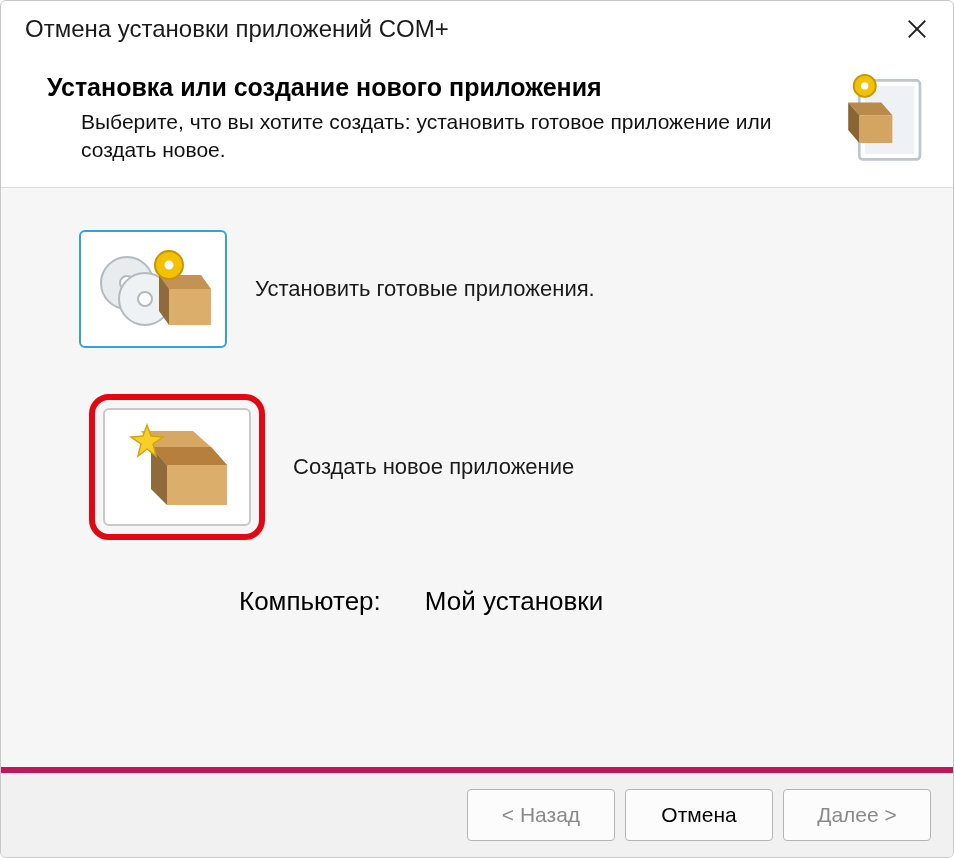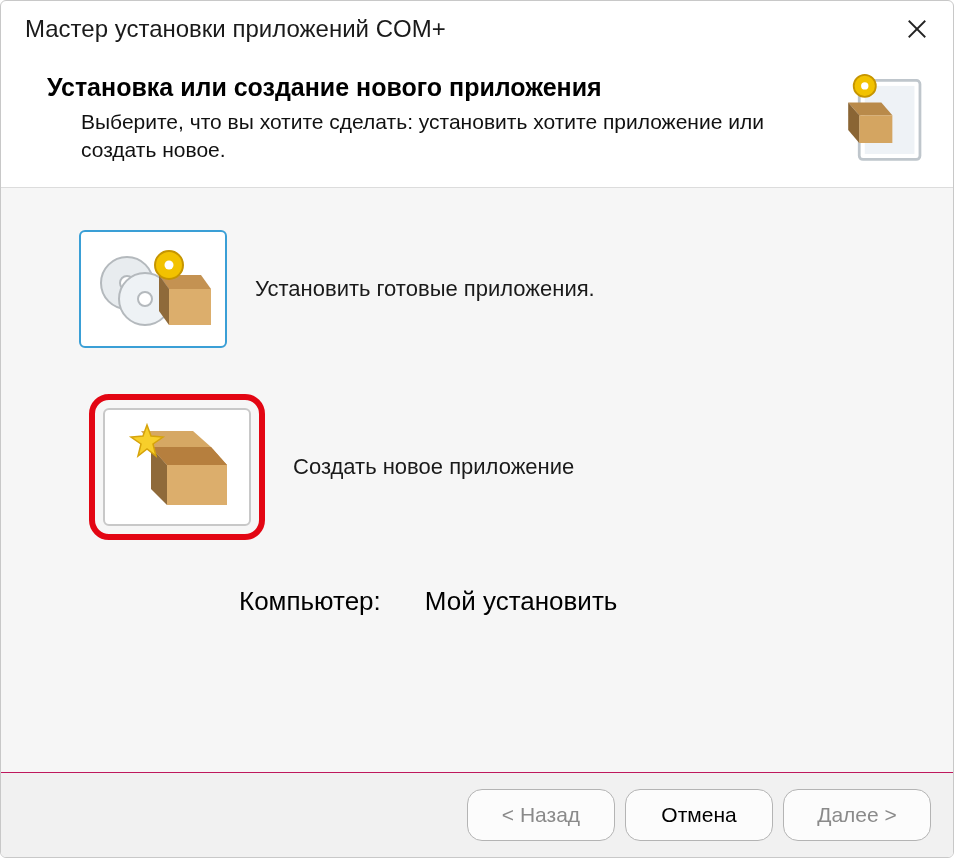--- a/index.html
+++ b/index.html
@@ -57,21 +57,21 @@
     color: #111;
     max-width: 740px;
     line-height: 1.35;
   }
   .header-icon { width: 92px; height: 92px; flex-shrink: 0; }
 
   .body {
     flex: 1;
     background: #f6f6f6;
     padding: 42px 0 0 78px;
-    border-bottom: 1px solid #be185d;
+    border-bottom: 6px solid #be185d;
   }
 
   .option-row {
     display: flex;
     align-items: center;
     gap: 28px;
     margin-bottom: 46px;
   }
   .option-btn {
     width: 148px; height: 118px;
@@ -110,50 +110,50 @@
     align-items: center;
     justify-content: flex-end;
     padding-right: 22px;
     gap: 10px;
   }
   .btn {
     min-width: 148px;
     height: 52px;
     background: #fcfcfc;
     border: 1px solid #b4b4b4;
-    border-radius: 15px;
+    border-radius: 4px;
     font-size: 21px;
     cursor: pointer;
     display: flex;
     align-items: center;
     justify-content: center;
   }
   .btn.disabled {
     color: #8a8a8a;
   }
 </style>
 </head>
 <body>
 
 <div class="window">
 
   <div class="titlebar">
-    <div class="title">Мастер установки приложений COM+</div>
+    <div class="title">Отмена установки приложений COM+</div>
     <div class="close-btn">
       <svg viewBox="0 0 24 24">
         <line x1="3" y1="3" x2="21" y2="21" stroke="#222" stroke-width="2"></line>
         <line x1="21" y1="3" x2="3" y2="21" stroke="#222" stroke-width="2"></line>
       </svg>
     </div>
   </div>
 
   <div class="header">
     <div class="header-text">
       <h1>Установка или создание нового приложения</h1>
-      <p>Выберите, что вы хотите сделать: установить хотите приложение или создать новое.</p>
+      <p>Выберите, что вы хотите создать: установить готовое приложение или создать новое.</p>
     </div>
     <div class="header-icon">
       <svg viewBox="0 0 100 100">
 
         <rect x="22" y="8" width="66" height="86" rx="4" fill="#fff" stroke="#bfc6cc" stroke-width="3"></rect>
         <rect x="28" y="14" width="54" height="74" fill="#eef2f6"></rect>
 
         <polygon points="10,32 46,32 58,46 22,46" fill="#b98a4a"></polygon>
         <polygon points="10,32 22,46 22,76 10,62" fill="#8a6534"></polygon>
         <polygon points="22,46 58,46 58,76 22,76" fill="#d4a561"></polygon>
@@ -201,21 +201,21 @@
               <polygon points="0,-16 4,-5 16,-4 6,3 9,15 0,8 -9,15 -6,3 -16,-4 -4,-5" fill="#f7cf2b" stroke="#d6a30a" stroke-width="1.5"></polygon>
             </g>
           </svg>
         </div>
       </span>
       <div class="option-label">Создать новое приложение</div>
     </div>
 
     <div class="computer-row">
       <span>Компьютер:</span>
-      <span>Мой установить</span>
+      <span>Мой установки</span>
     </div>
 
   </div>
 
   <div class="footer">
     <div class="btn disabled">&lt; Назад</div>
     <div class="btn">Отмена</div>
     <div class="btn disabled">Далее &gt;</div>
   </div>
 

